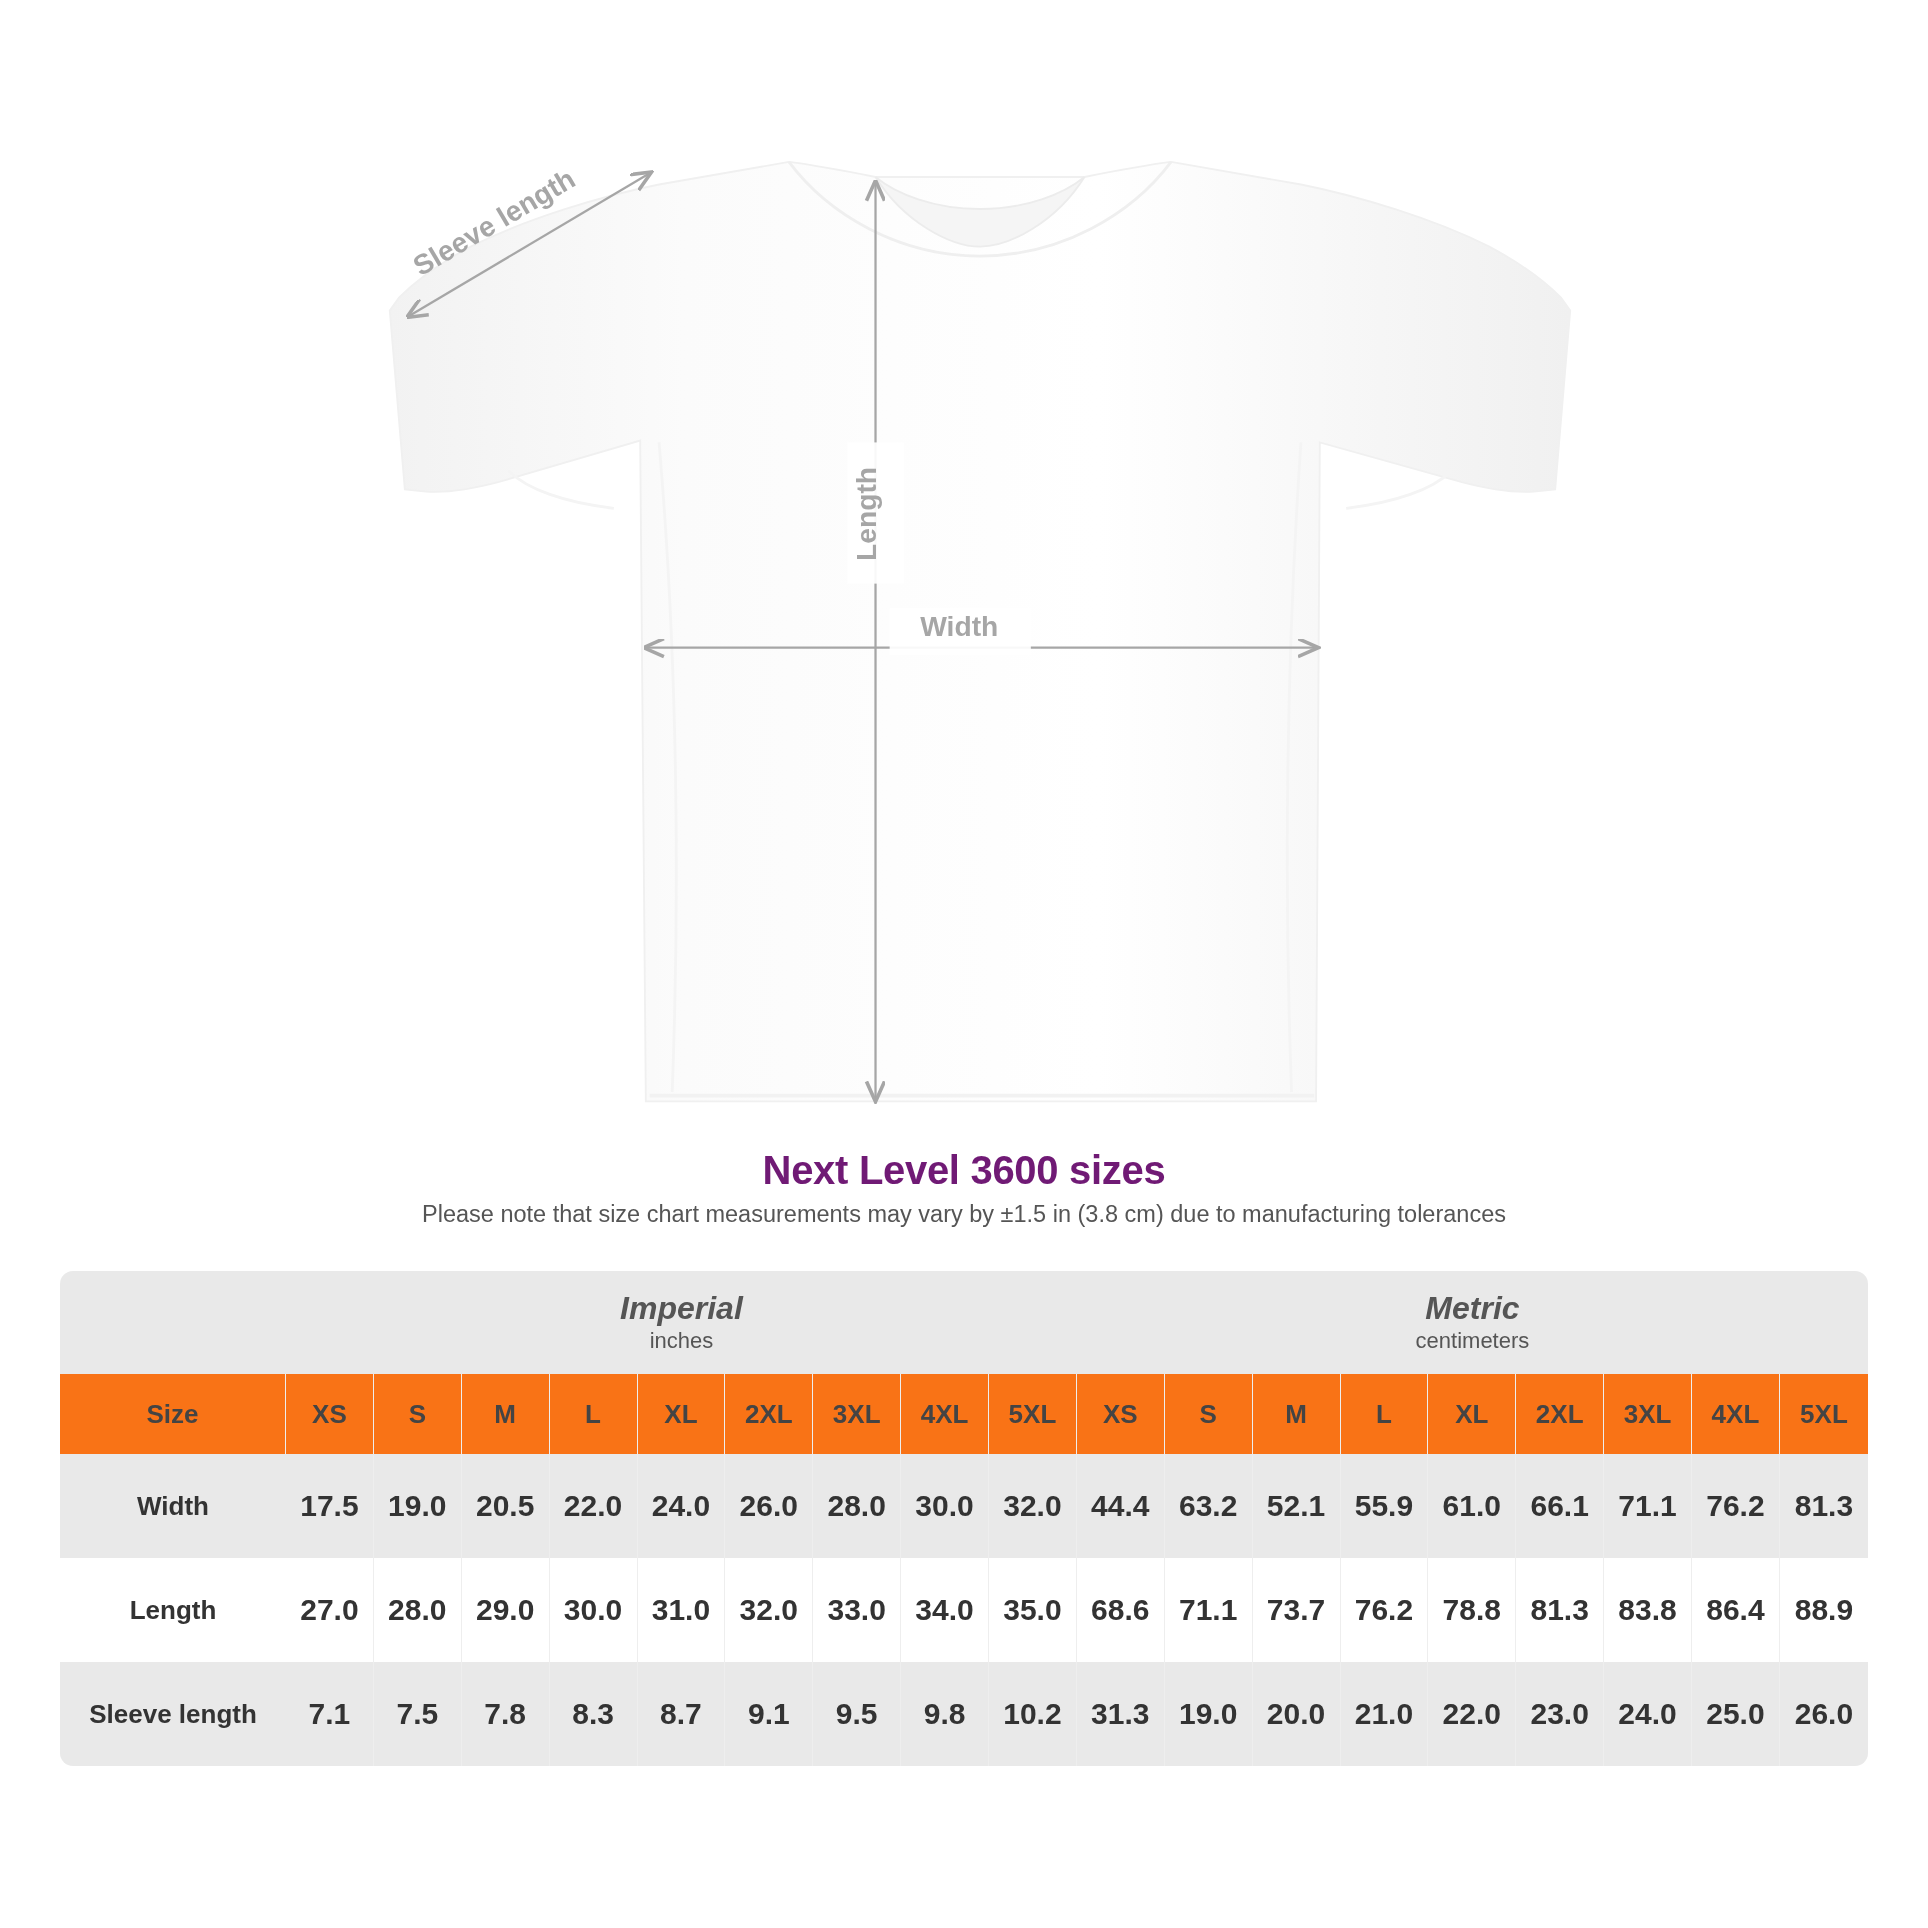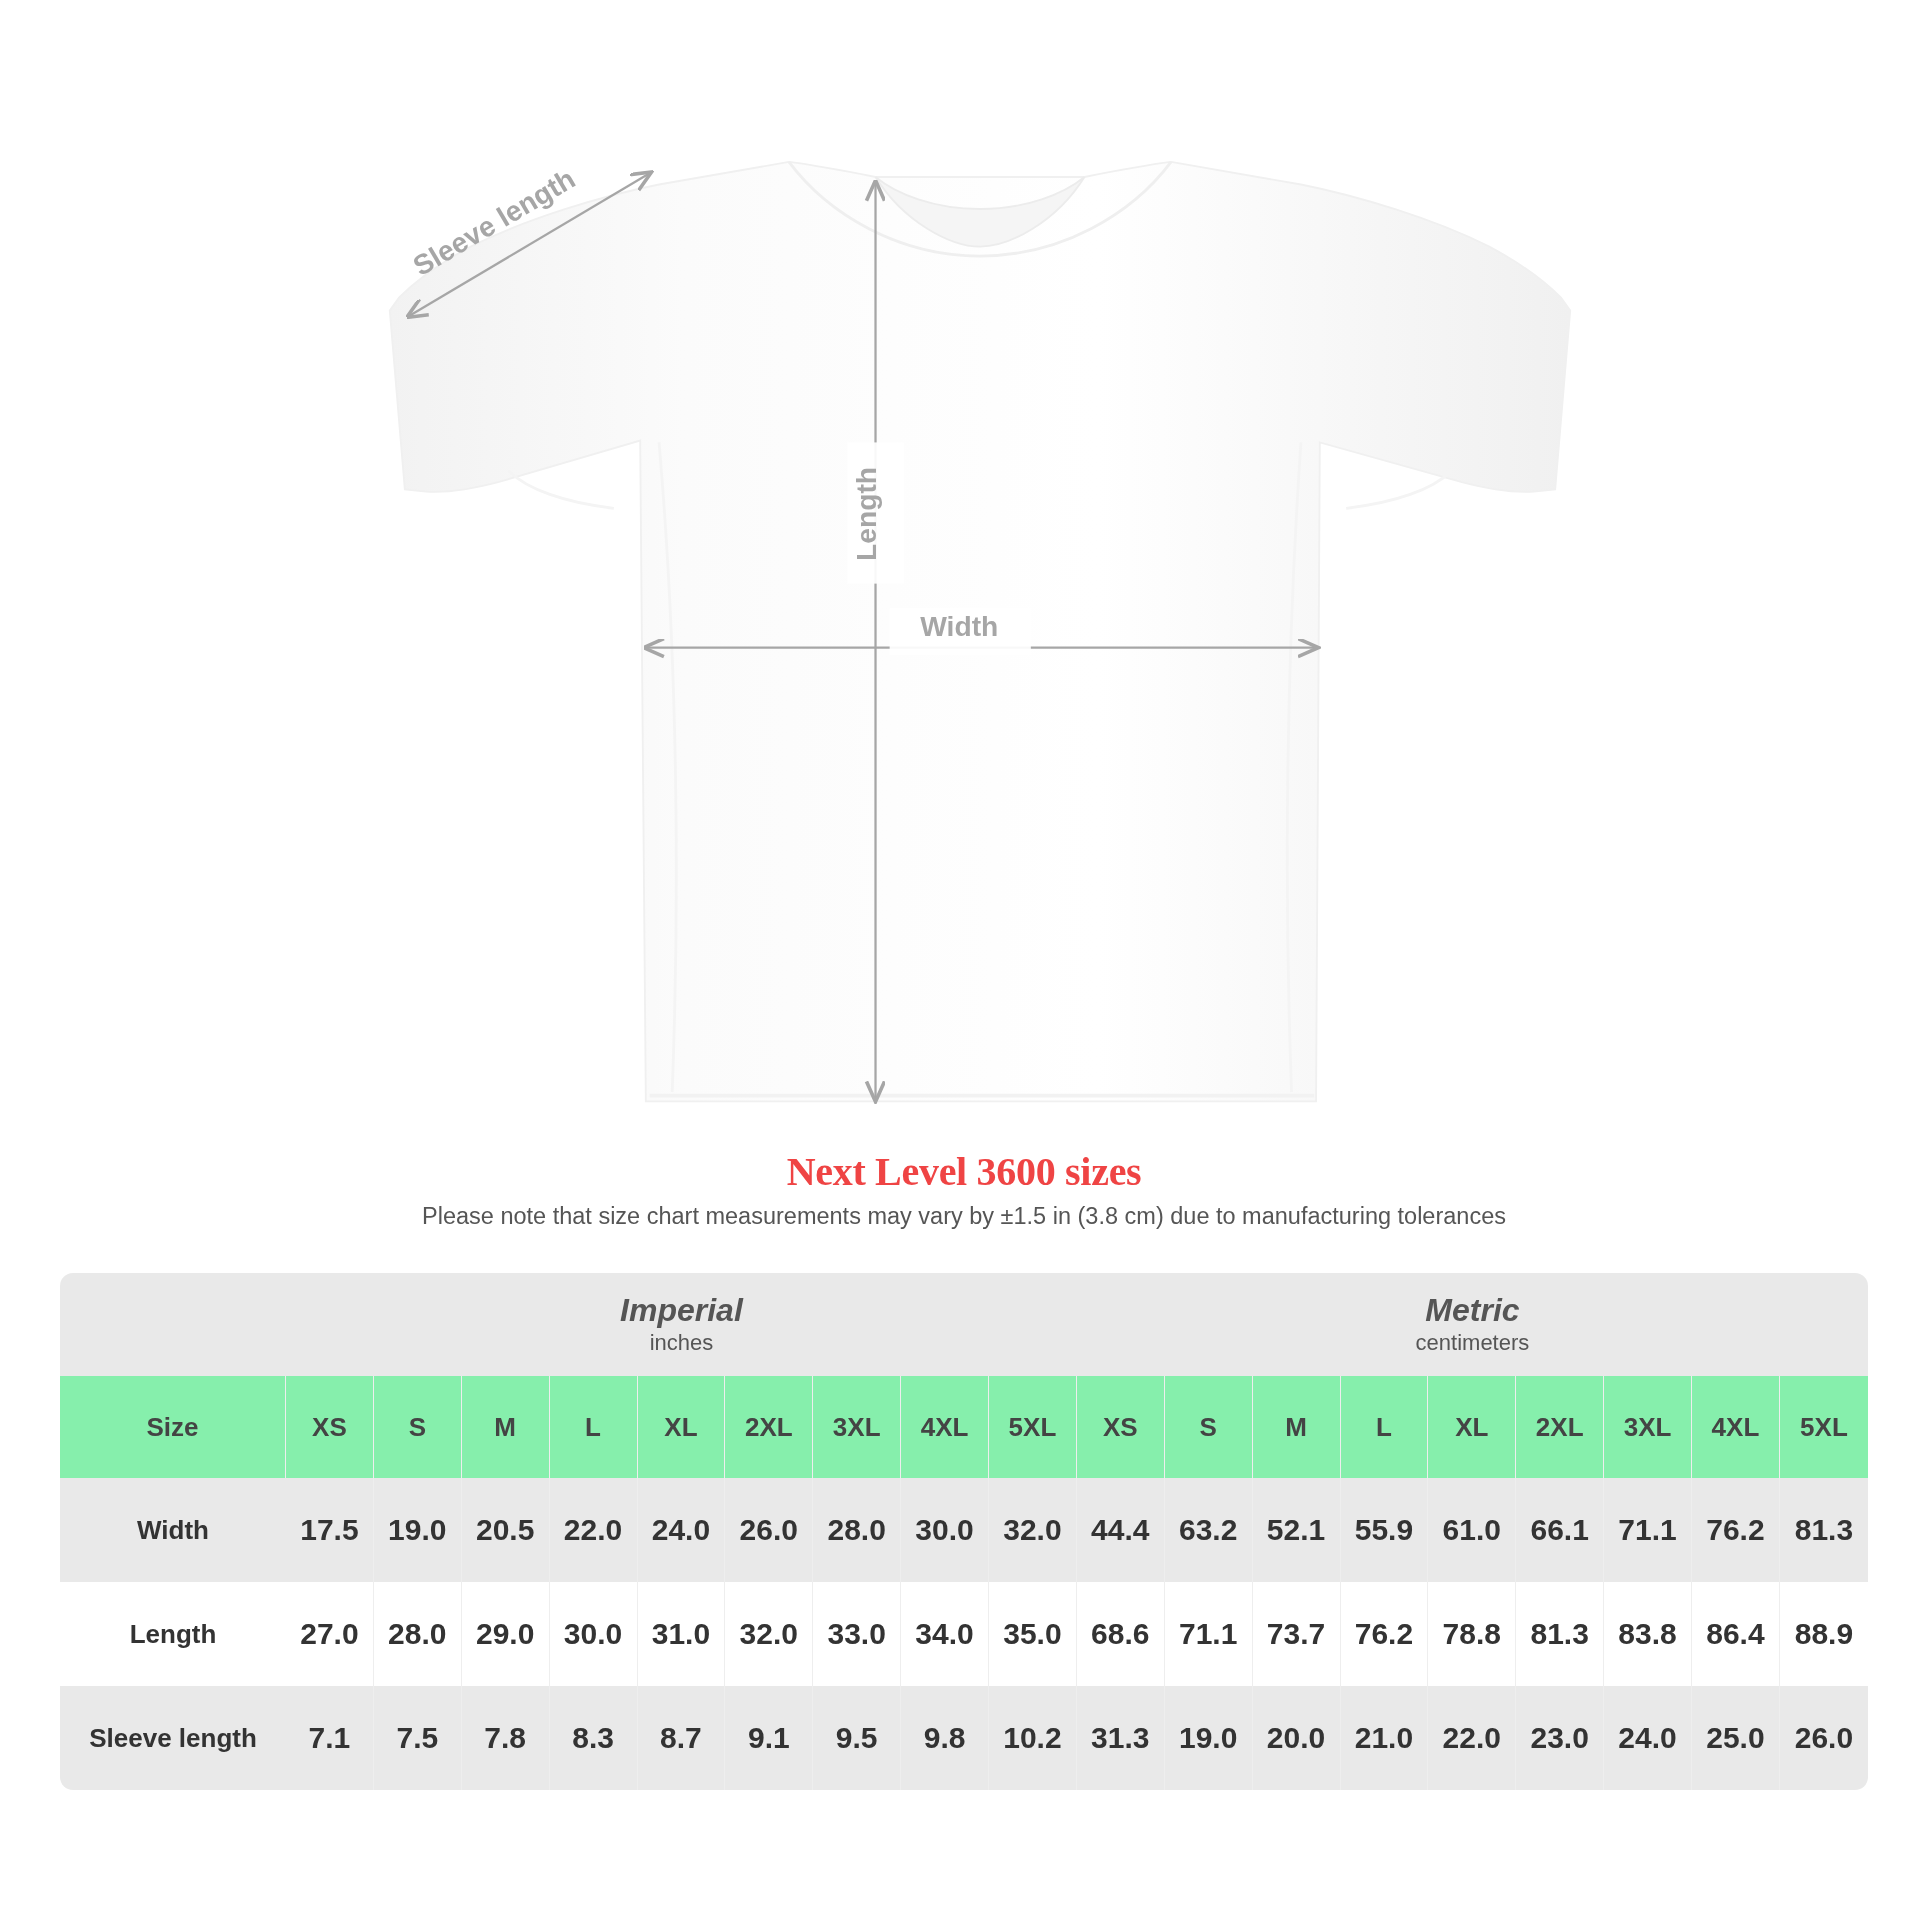--- a/index.html
+++ b/index.html
@@ -34,23 +34,22 @@
   }
 
   
   .title-block {
     text-align: center;
     margin-top: 9.4px;
   }
   .chart-title {
     font-size: 40px;
     font-weight: bold;
-    color: #ef4444;
+    color: #701a75;
     letter-spacing: -0.3px;
-    font-family: Liberation Serif, serif;
   }
   .chart-note {
     font-size: 23.5px;
     color: #555555;
     margin-top: 8px;
   }
 
   
   .table-wrap {
     margin: 43px auto 0 auto;
@@ -82,22 +81,22 @@
     color: #555555;
     line-height: 1.15;
   }
   .unit-sub {
     font-size: 22px;
     color: #555555;
     line-height: 1.3;
   }
 
   .hdr-row td {
-    background: #86efac;
-    height: 102px;
+    background: #f97316;
+    height: 80px;
     text-align: center;
     vertical-align: middle;
     font-size: 26px;
     font-weight: bold;
     color: #444444;
     border-right: 1.9px solid #eeeeee;
   }
   .hdr-row td:last-child { border-right: none; }
 
   .row-label {

